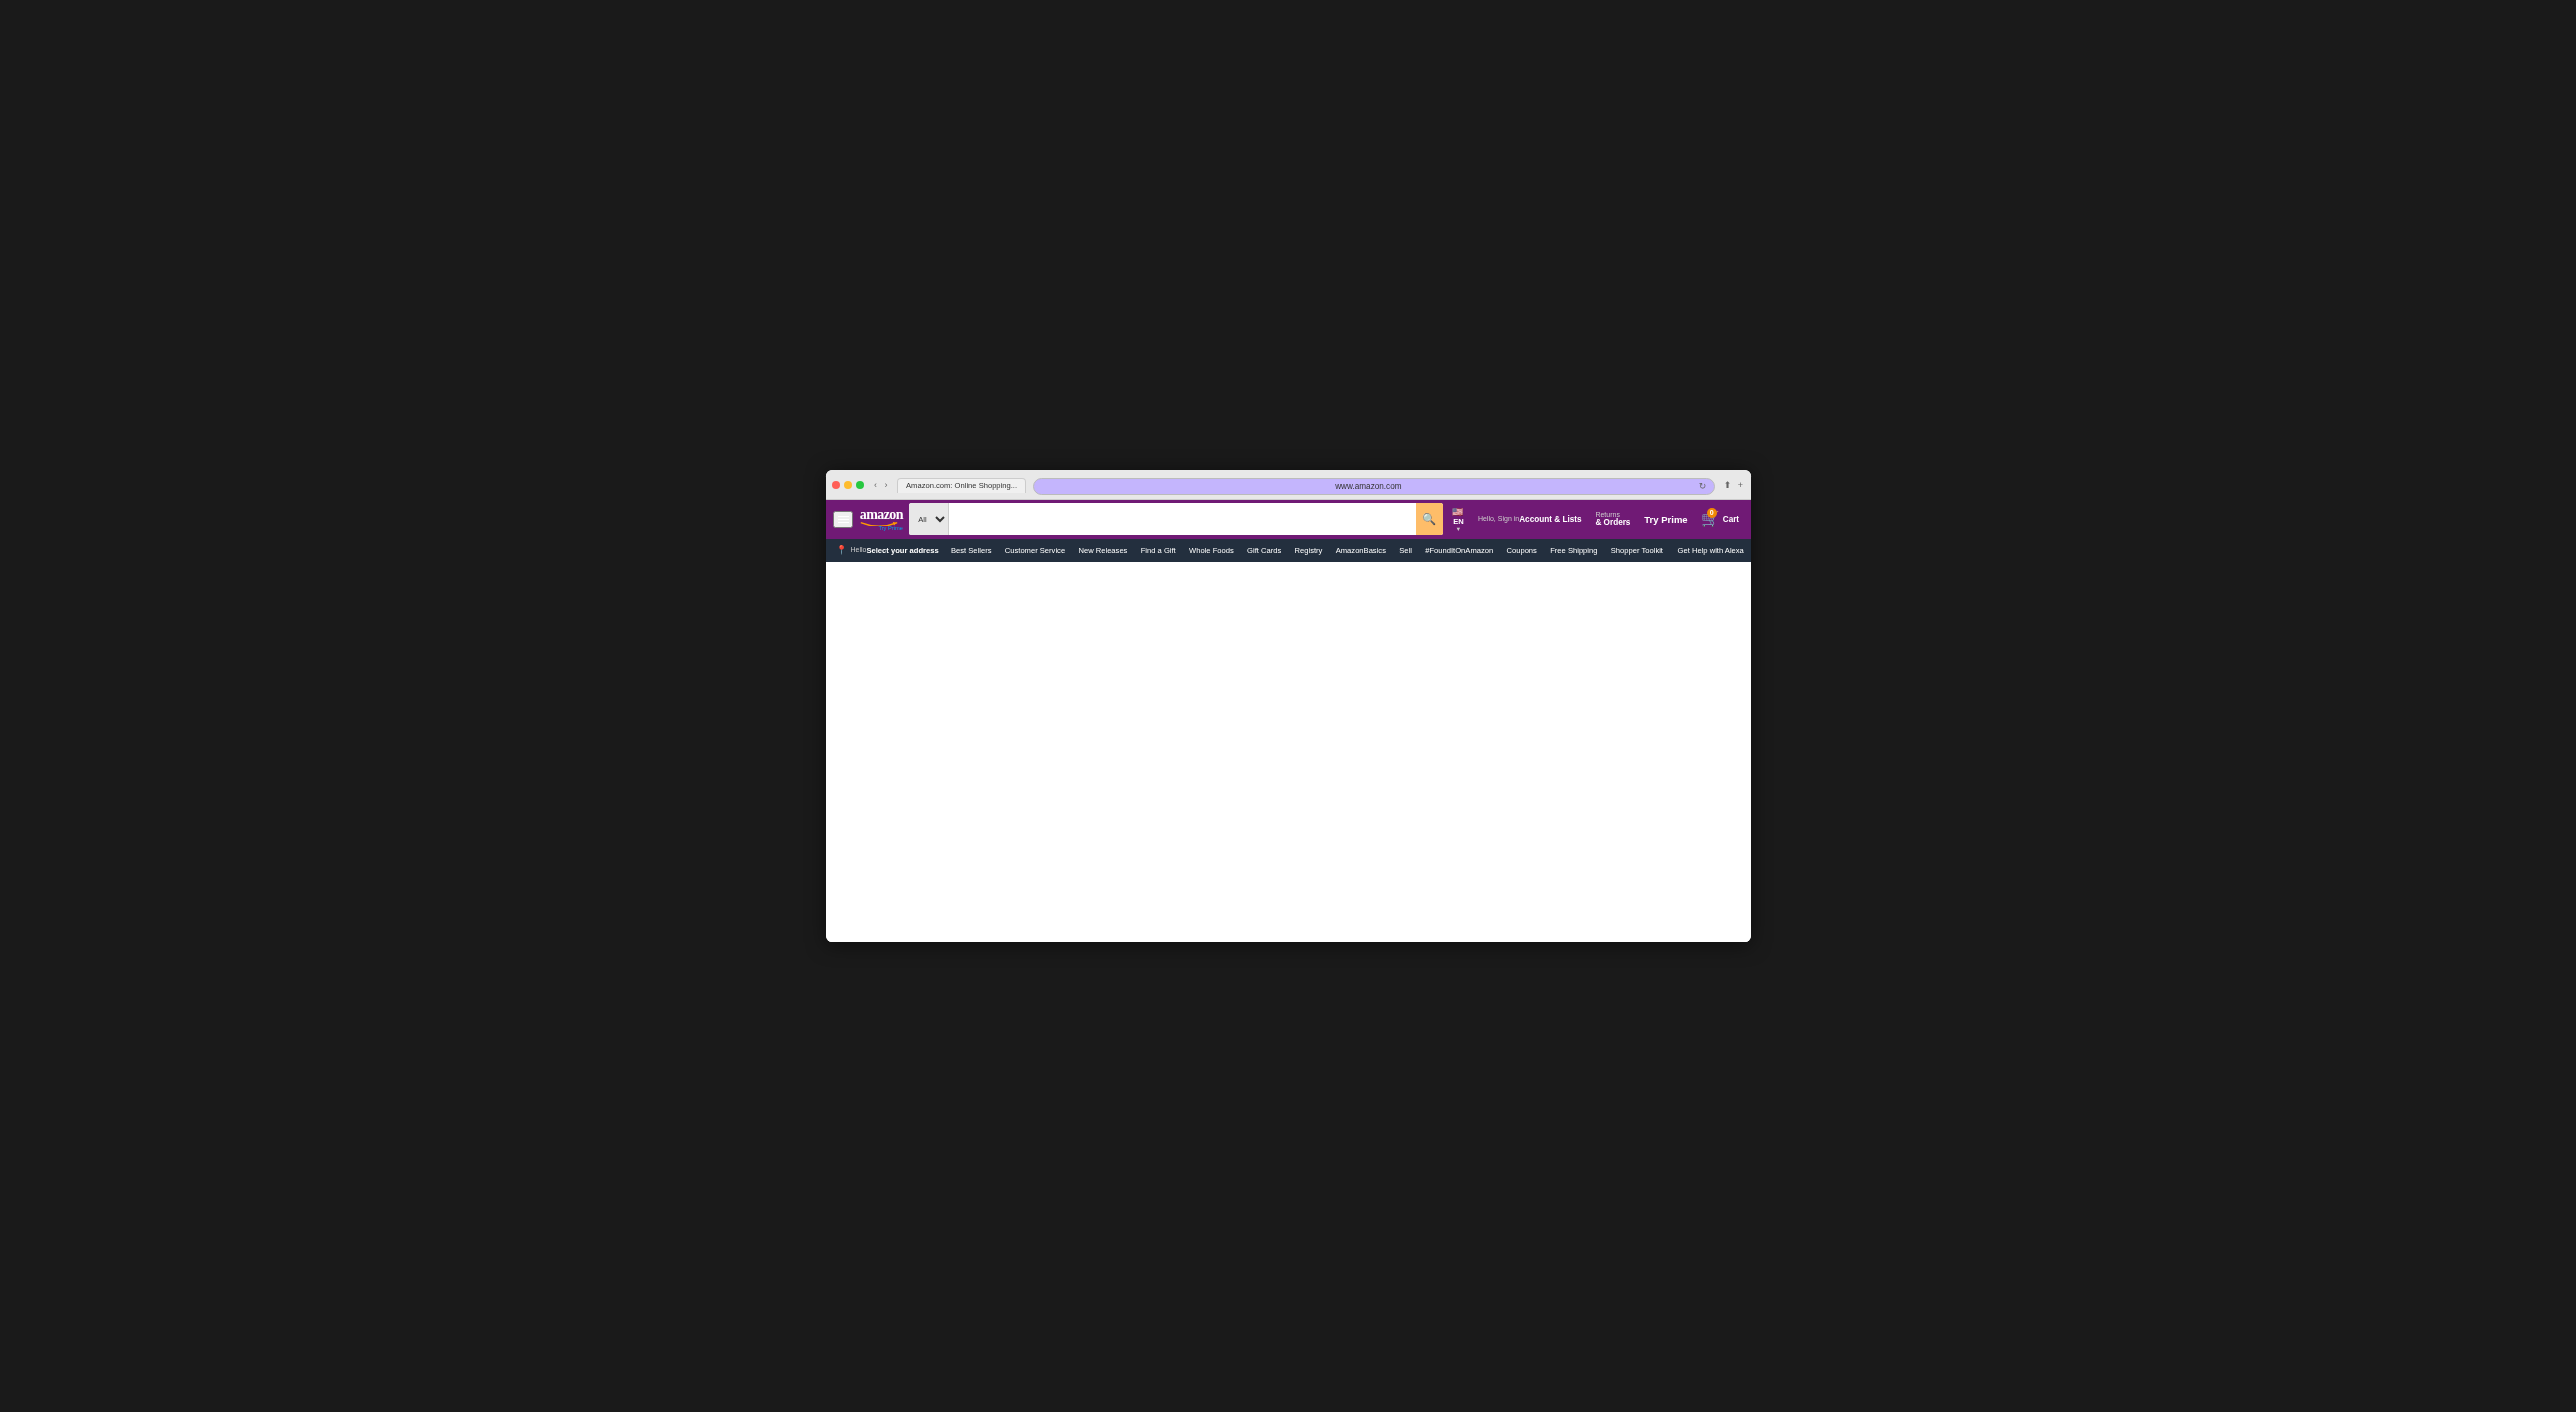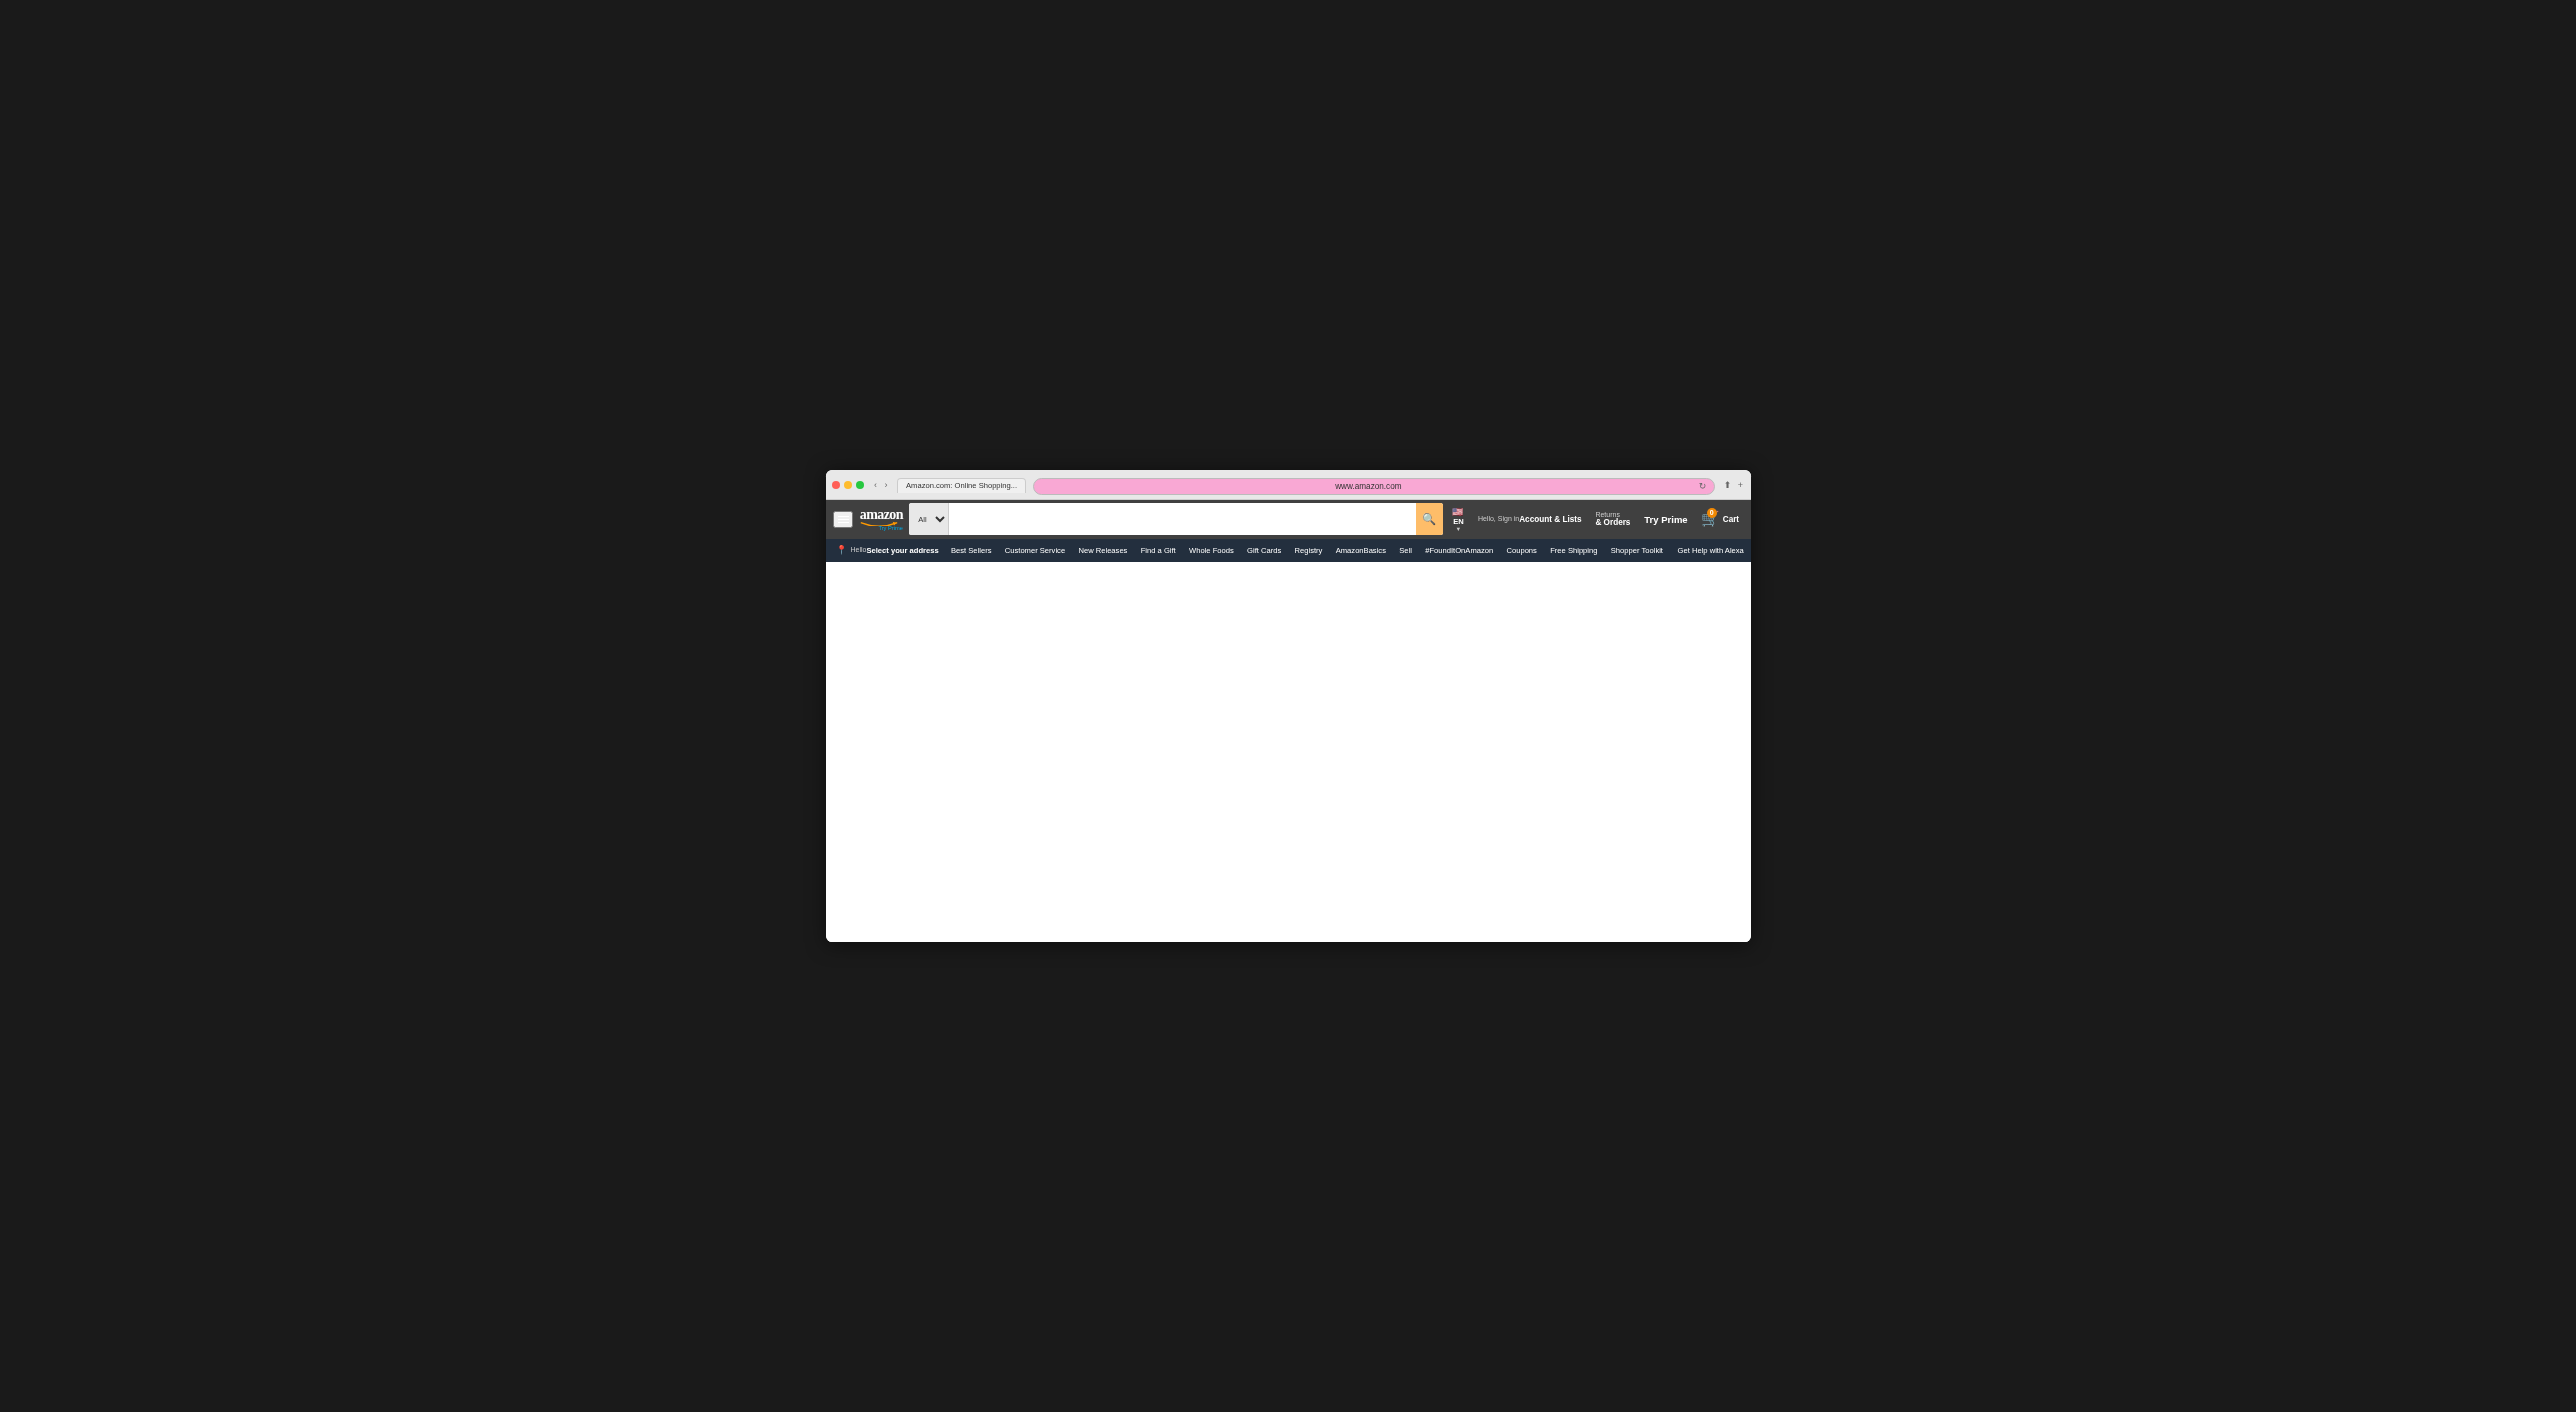--- a/index.html
+++ b/index.html
@@ -84,21 +84,21 @@
       align-items: center;
       gap: 5px;
       margin-top: 2.5px;
       padding: 0 2.5px;
     }
 
     .address-bar {
       flex: 1;
       display: flex;
       align-items: center;
-      background: #f9a8d4;
+      background: #c4b5fd;
       border: 0.6px solid #bbb;
       border-radius: 12.7px;
       padding: 2.5px 7.6px;
       font-size: 8.2px;
       color: #333;
       gap: 3.8px;
       justify-content: space-between;
     }
 
     .address-bar-url {
@@ -126,21 +126,21 @@
       background: none;
       border: none;
       color: #666;
       font-size: 9px;
       cursor: pointer;
       padding: 1.3px;
     }
 
     
     .amazon-header {
-      background: #404040;
+      background: #701a75;
       display: flex;
       align-items: center;
       padding: 3.8px 7.6px;
       gap: 6.3px;
     }
 
     .hamburger-btn {
       display: flex;
       flex-direction: column;
       gap: 1.9px;

